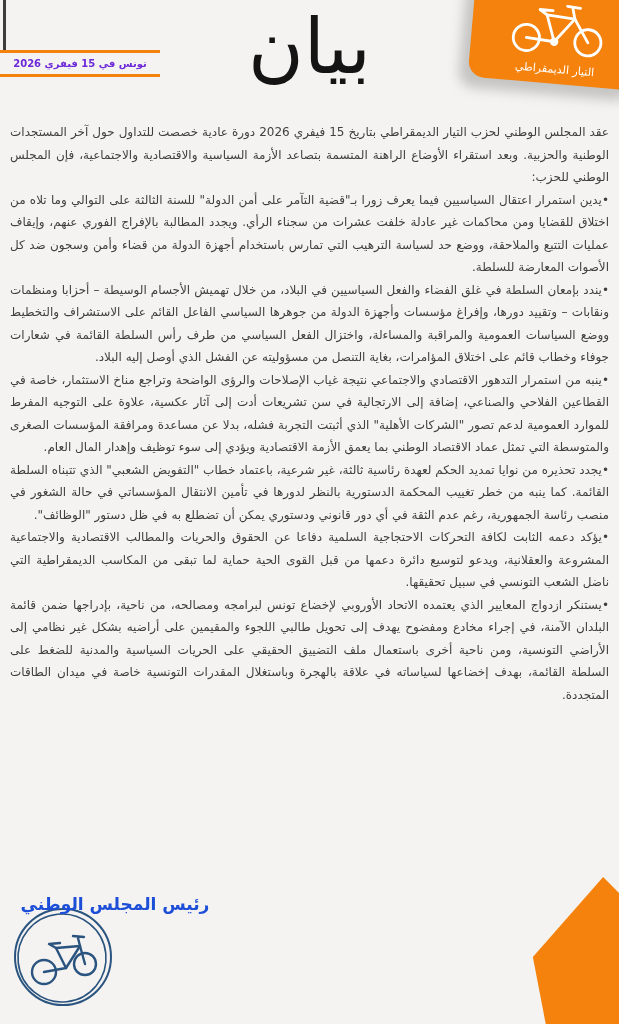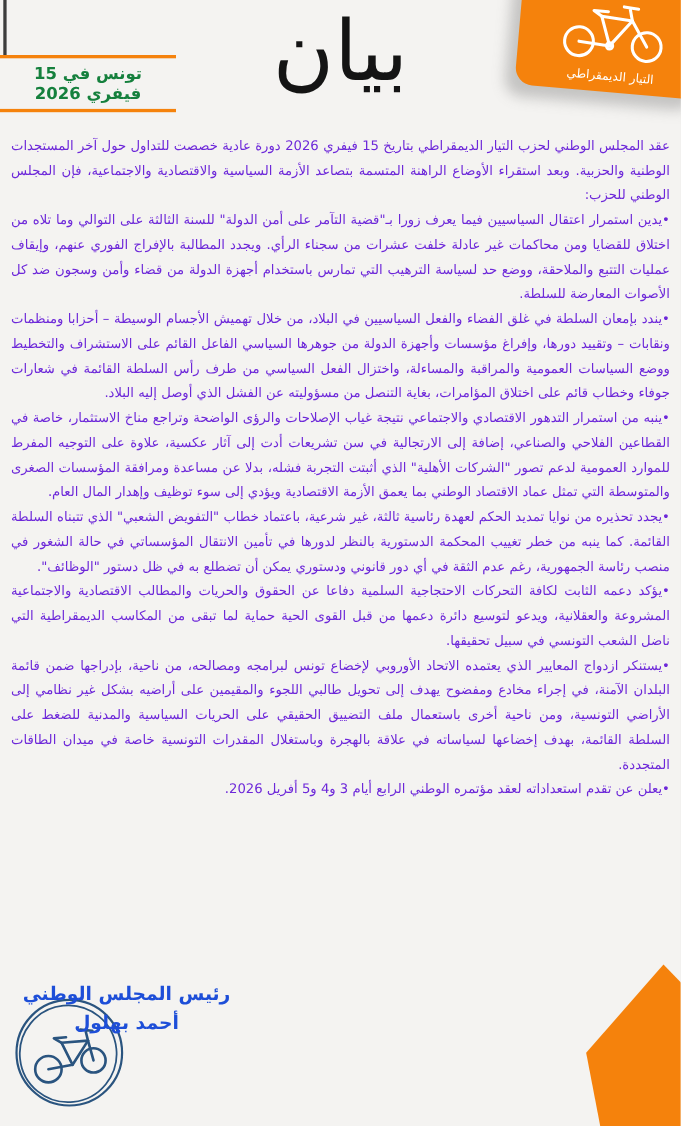--- a/index.html
+++ b/index.html
@@ -12,21 +12,21 @@
     font-family:"DejaVu Sans",sans-serif;
     color:#1f1f1f;
   }
   
   .tick{position:absolute;left:3px;top:0;width:3px;height:50px;background:#3c3c3c;}
   
   .date-block{
     position:absolute;left:0;top:50px;width:152px;
     border-top:3px solid #F5820C;border-bottom:3px solid #F5820C;
     padding:5px 4px;direction:rtl;text-align:center;
-    font-size:15px;font-weight:bold;color:#15803d;
+    font-size:10px;font-weight:bold;color:#6d28d9;
   }
   
   .title{
     position:absolute;left:0;right:0;top:-8px;
     text-align:center;font-size:76px;line-height:110px;
     color:#141414;direction:rtl;font-weight:normal;
   }
   
   .badge{
     position:absolute;right:-25px;top:-24px;
@@ -35,21 +35,21 @@
     transform:rotate(5deg);
     box-shadow:-9px 11px 12px rgba(110,110,110,0.35);
     display:flex;flex-direction:column;align-items:center;justify-content:flex-end;
     padding-bottom:8px;box-sizing:border-box;
   }
   .badge-label{color:#ffffff;font-size:11px;direction:rtl;margin-top:2px;}
   
   .body-text{
     position:absolute;left:10px;right:10px;top:121px;
     direction:rtl;text-align:justify;
-    font-size:12px;line-height:22.5px;color:#6d28d9;
+    font-size:12px;line-height:22.5px;color:#404040;
   }
   .body-text p{margin:0;padding:0;}
   
   .signature{
     position:absolute;left:15px;top:891px;width:200px;
     direction:rtl;text-align:center;
     font-weight:bold;font-size:17px;line-height:26px;color:#1d4ed8;
     z-index:3;
   }
   .stamp{position:absolute;left:8px;top:902px;z-index:2;}
@@ -98,26 +98,24 @@
   </div>
 
   <div class="body-text">
     <p>عقد المجلس الوطني لحزب التيار الديمقراطي بتاريخ 15 فيفري 2026 دورة عادية خصصت للتداول حول آخر المستجدات الوطنية والحزبية. وبعد استقراء الأوضاع الراهنة المتسمة بتصاعد الأزمة السياسية والاقتصادية والاجتماعية، فإن المجلس الوطني للحزب:</p>
     <p>•يدين استمرار اعتقال السياسيين فيما يعرف زورا بـ"قضية التآمر على أمن الدولة" للسنة الثالثة على التوالي وما تلاه من اختلاق للقضايا ومن محاكمات غير عادلة خلفت عشرات من سجناء الرأي. ويجدد المطالبة بالإفراج الفوري عنهم، وإيقاف عمليات التتبع والملاحقة، ووضع حد لسياسة الترهيب التي تمارس باستخدام أجهزة الدولة من قضاء وأمن وسجون ضد كل الأصوات المعارضة للسلطة.</p>
     <p>•يندد بإمعان السلطة في غلق الفضاء والفعل السياسيين في البلاد، من خلال تهميش الأجسام الوسيطة – أحزابا ومنظمات ونقابات – وتقييد دورها، وإفراغ مؤسسات وأجهزة الدولة من جوهرها السياسي الفاعل القائم على الاستشراف والتخطيط ووضع السياسات العمومية والمراقبة والمساءلة، واختزال الفعل السياسي من طرف رأس السلطة القائمة في شعارات جوفاء وخطاب قائم على اختلاق المؤامرات، بغاية التنصل من مسؤوليته عن الفشل الذي أوصل إليه البلاد.</p>
     <p>•ينبه من استمرار التدهور الاقتصادي والاجتماعي نتيجة غياب الإصلاحات والرؤى الواضحة وتراجع مناخ الاستثمار، خاصة في القطاعين الفلاحي والصناعي، إضافة إلى الارتجالية في سن تشريعات أدت إلى آثار عكسية، علاوة على التوجيه المفرط للموارد العمومية لدعم تصور "الشركات الأهلية" الذي أثبتت التجربة فشله، بدلا عن مساعدة ومرافقة المؤسسات الصغرى والمتوسطة التي تمثل عماد الاقتصاد الوطني بما يعمق الأزمة الاقتصادية ويؤدي إلى سوء توظيف وإهدار المال العام.</p>
     <p>•يجدد تحذيره من نوايا تمديد الحكم لعهدة رئاسية ثالثة، غير شرعية، باعتماد خطاب "التفويض الشعبي" الذي تتبناه السلطة القائمة. كما ينبه من خطر تغييب المحكمة الدستورية بالنظر لدورها في تأمين الانتقال المؤسساتي في حالة الشغور في منصب رئاسة الجمهورية، رغم عدم الثقة في أي دور قانوني ودستوري يمكن أن تضطلع به في ظل دستور "الوظائف".</p>
     <p>•يؤكد دعمه الثابت لكافة التحركات الاحتجاجية السلمية دفاعا عن الحقوق والحريات والمطالب الاقتصادية والاجتماعية المشروعة والعقلانية، ويدعو لتوسيع دائرة دعمها من قبل القوى الحية حماية لما تبقى من المكاسب الديمقراطية التي ناضل الشعب التونسي في سبيل تحقيقها.</p>
     <p>•يستنكر ازدواج المعايير الذي يعتمده الاتحاد الأوروبي لإخضاع تونس لبرامجه ومصالحه، من ناحية، بإدراجها ضمن قائمة البلدان الآمنة، في إجراء مخادع ومفضوح يهدف إلى تحويل طالبي اللجوء والمقيمين على أراضيه بشكل غير نظامي إلى الأراضي التونسية، ومن ناحية أخرى باستعمال ملف التضييق الحقيقي على الحريات السياسية والمدنية للضغط على السلطة القائمة، بهدف إخضاعها لسياساته في علاقة بالهجرة وباستغلال المقدرات التونسية خاصة في ميدان الطاقات المتجددة.</p>
-    <p>•يعلن عن تقدم استعداداته لعقد مؤتمره الوطني الرابع أيام 3 و4 و5 أفريل 2026.</p>
   </div>
 
   <div class="signature">
     <div>رئيس المجلس الوطني</div>
-    <div>أحمد بهلول</div>
   </div>
 
   <div class="stamp">
     <svg width="110" height="110" viewBox="0 0 110 110" fill="none" stroke="#2A547F" stroke-linecap="round" stroke-linejoin="round">
       <circle cx="55" cy="55" r="48" stroke-width="2"></circle>
       <circle cx="54" cy="56" r="44" stroke-width="1.6" transform="rotate(-6 54 56)"></circle>
       <g stroke-width="2.4">
         <circle cx="36" cy="70" r="12"></circle>
         <circle cx="77" cy="62" r="11"></circle>
         <path d="M36 70 L58 66 L48 46 L72 44 L77 62"></path>

